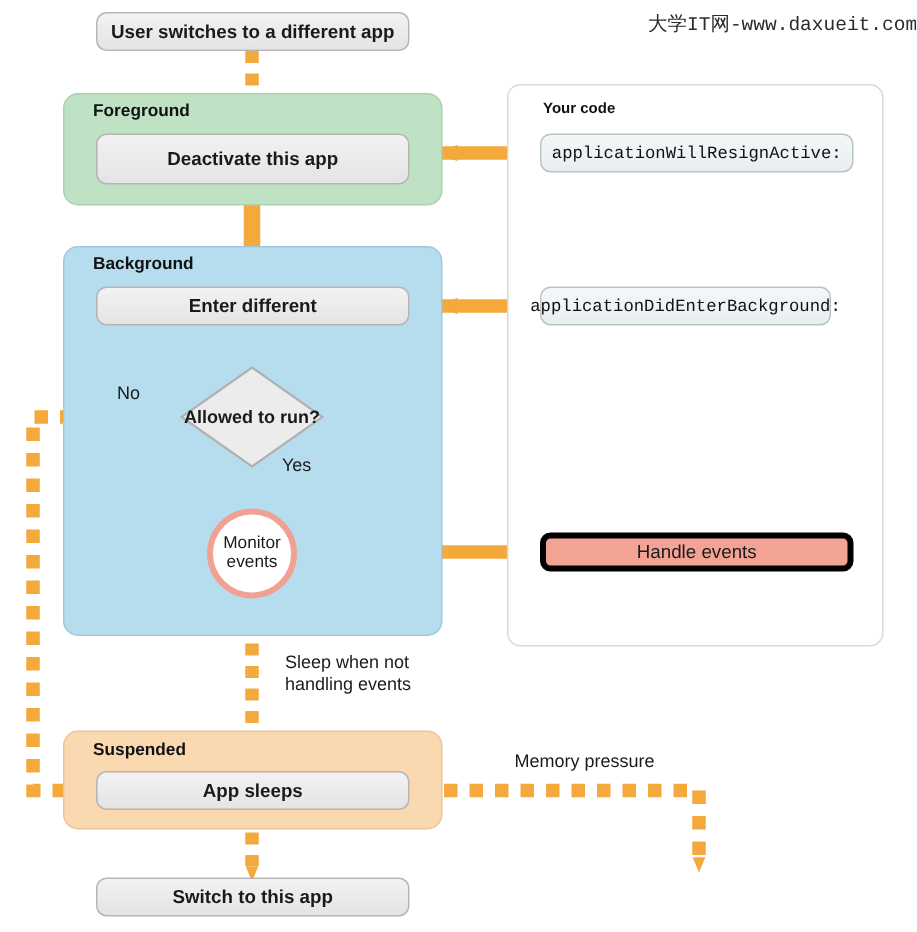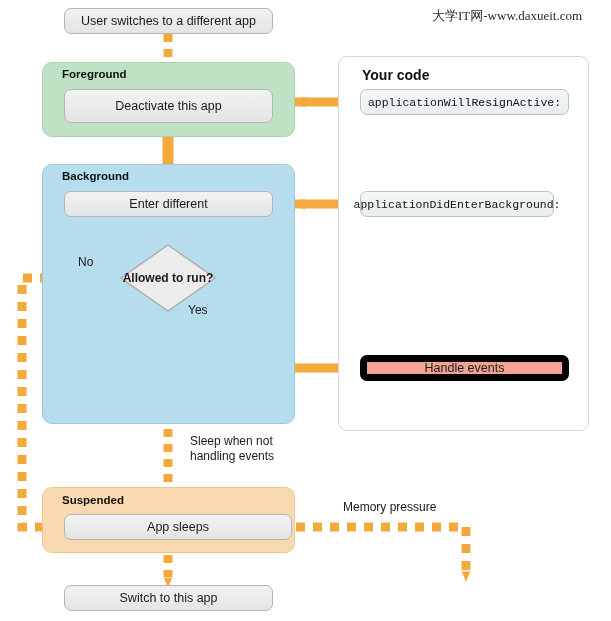--- a/index.html
+++ b/index.html
@@ -24,20 +24,21 @@
     box-sizing: border-box;
     background: linear-gradient(#f2f2f2, #e4e4e4);
     border: 1px solid #b5b5b5;
     border-radius: 7px;
     display: flex;
     align-items: center;
     justify-content: center;
     font-size: 12.5px;
     color: #1a1a1a;
     text-align: center;
+    font-weight: bold;
   }
 
   
   .state {
     box-sizing: border-box;
     border-radius: 10px;
   }
   .state.foreground { background: #bfe2c4; border: 1px solid #a9d2af; }
   .state.background { background: #b6dded; border: 1px solid #9ccadc; }
   .state.suspended  { background: #fbd9b0; border: 1px solid #edc furthermore; }
@@ -52,40 +53,40 @@
 
   
   .codepanel {
     box-sizing: border-box;
     background: #ffffff;
     border: 1px solid #d8d8d8;
     border-radius: 9px;
   }
   .codepanel-title {
     position: absolute;
-    font-size: 14px;
+    font-size: 10px;
     font-weight: bold;
     color: #111111;
   }
   .codebox {
     box-sizing: border-box;
     background: linear-gradient(#f4f7f8, #e8eef0);
     border: 1px solid #b9c3c6;
     border-radius: 7px;
     display: flex;
     align-items: center;
     justify-content: center;
     font-family: Liberation Mono, monospace;
     font-size: 11.5px;
     color: #111111;
   }
   .handlebox {
     box-sizing: border-box;
     background: #f2a394;
-    border: 7px solid #000000;
+    border: 4px solid #000000;
     border-radius: 7px;
     display: flex;
     align-items: center;
     justify-content: center;
     font-size: 12.5px;
     color: #1a1a1a;
   }
 
   
   .diamond-wrap {
@@ -130,21 +131,21 @@
     color: #1a1a1a;
     line-height: 15px;
     white-space: pre-line;
   }
 
   
   .watermark {
     position: absolute;
     font-size: 13px;
     color: #2b2b2b;
-    font-family: Liberation Serif, serif;
+    font-family: Liberation Mono, monospace;
     white-space: nowrap;
   }
 
   svg.overlay {
     position: absolute;
     left: 0; top: 0;
     width: 611px; height: 621px;
     pointer-events: none;
   }
 </style>
@@ -231,27 +232,31 @@
     <svg class="diamond-shape" viewBox="0 0 96 68" xmlns="http://www.w3.org/2000/svg">
       <polygon points="48,1 95,34 48,67 1,34" fill="#ececec" stroke="#b0b0b0" stroke-width="1.5"></polygon>
     </svg>
     <div class="diamond-text">Allowed
 to run?</div>
   </div>
 
   <div class="edge-label" style="left:78px; top:255px;">No</div>
   <div class="edge-label" style="left:188px; top:303px;">Yes</div>
 
+  <div class="circle abs" style="left:138px; top:339px; width:60px; height:60px;">
+    <span style="white-space:pre-line;">Monitor
+events</span>
+  </div>
 
   <div class="edge-label" style="left:190px; top:434px;">Sleep when not
 handling events</div>
 
   <div class="state suspended abs" style="left:42px; top:487px; width:253px; height:66px;"></div>
   <div class="state-label" style="left:62px; top:494px;">Suspended</div>
-  <div class="node abs" style="left:64px; top:514px; width:228px; height:26px;">
+  <div class="node abs" style="left:64px; top:514px; width:209px; height:26px;">
     <span>App sleeps</span>
   </div>
 
   <div class="edge-label" style="left:343px; top:500px;">Memory pressure</div>
 
   <div class="node abs" style="left:64px; top:585px; width:209px; height:26px;">
     <span>Switch to this app</span>
   </div>
 
 

